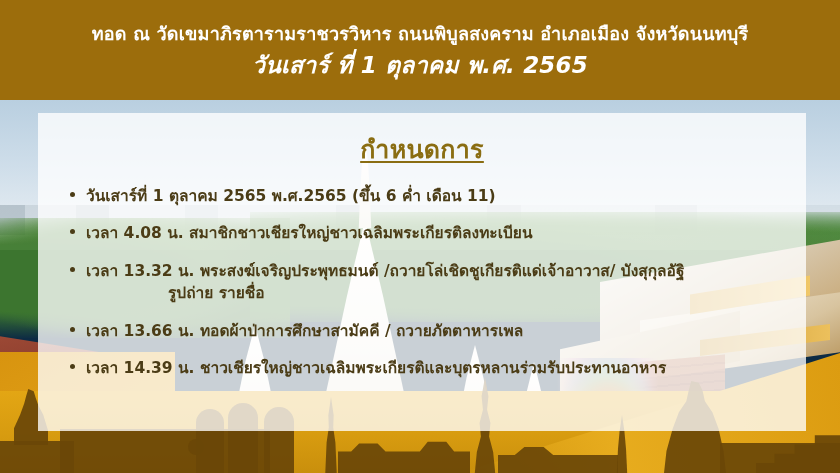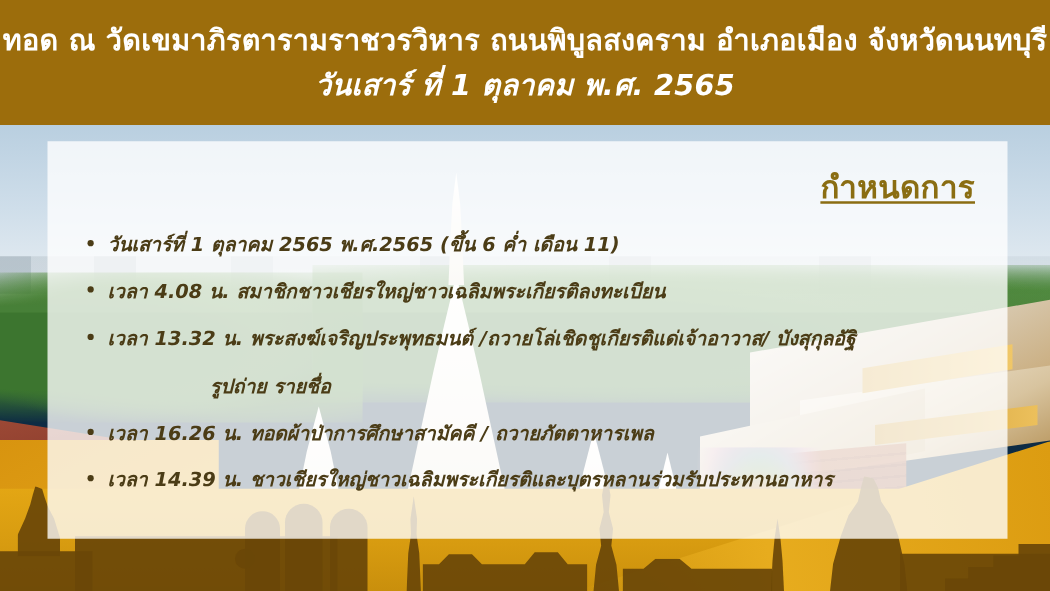--- a/index.html
+++ b/index.html
@@ -30,21 +30,21 @@
     z-index: 40;
     display: flex;
     flex-direction: column;
     align-items: center;
     justify-content: center;
     box-sizing: border-box;
     padding-top: 4px;
   }
   .header-line {
     color: #ffffff;
-    font-size: 23px;
+    font-size: 18px;
     font-weight: bold;
     line-height: 1.55;
     letter-spacing: .2px;
     text-align: center;
     white-space: nowrap;
   }
   .header-line.line2 {
     font-size: 23px;
     font-style: italic;
   }
@@ -261,34 +261,33 @@
     left: 38px;
     top: 113px;
     width: 768px;
     height: 318px;
     background: rgba(255,255,255,0.78);
     z-index: 20;
     box-sizing: border-box;
     padding: 12px 26px 10px 26px;
   }
   .panel-title {
-    text-align: right;
+    text-align: center;
     color: #8a6d12;
     font-size: 25px;
     font-weight: bold;
     text-decoration: underline;
     text-underline-offset: 3px;
     margin: 4px 0 16px 0;
     letter-spacing: .3px;
   }
   .agenda-list {
     list-style: none;
     margin: 0;
     padding: 0;
-    font-style: italic;
   }
   .agenda-item {
     position: relative;
     color: #4b3c16;
     font-size: 15.5px;
     font-weight: bold;
     line-height: 1.45;
     margin: 0 0 15px 0;
     padding-left: 22px;
   }
@@ -297,21 +296,21 @@
     left: 6px;
     top: 7px;
     width: 5px;
     height: 5px;
     border-radius: 50%;
     background: #4b3c16;
   }
   .agenda-cont {
     display: block;
     padding-left: 82px;
-    margin-top: 16px;
+    margin-top: 0;
     font-weight: bold;
   }
 </style>
 </head>
 <body>
 
 <div id="poster">
 
   <div class="photo-area">
     <div class="sky"></div>
@@ -377,21 +376,21 @@
         <span class="bullet"></span>
         <span>เวลา 4.08 น. สมาชิกชาวเชียรใหญ่ชาวเฉลิมพระเกียรติลงทะเบียน</span>
       </li>
       <li class="agenda-item">
         <span class="bullet"></span>
         <span>เวลา 13.32 น. พระสงฆ์เจริญประพุทธมนต์ /ถวายโล่เชิดชูเกียรติแด่เจ้าอาวาส/ บังสุกุลอัฐิ</span>
         <span class="agenda-cont">รูปถ่าย รายชื่อ</span>
       </li>
       <li class="agenda-item">
         <span class="bullet"></span>
-        <span>เวลา 16.26 น. ทอดผ้าป่าการศึกษาสามัคคี / ถวายภัตตาหารเพล</span>
+        <span>เวลา 13.66 น. ทอดผ้าป่าการศึกษาสามัคคี / ถวายภัตตาหารเพล</span>
       </li>
       <li class="agenda-item">
         <span class="bullet"></span>
         <span>เวลา 14.39 น. ชาวเชียรใหญ่ชาวเฉลิมพระเกียรติและบุตรหลานร่วมรับประทานอาหาร</span>
       </li>
     </ul>
   </div>
 
 </div>
 

